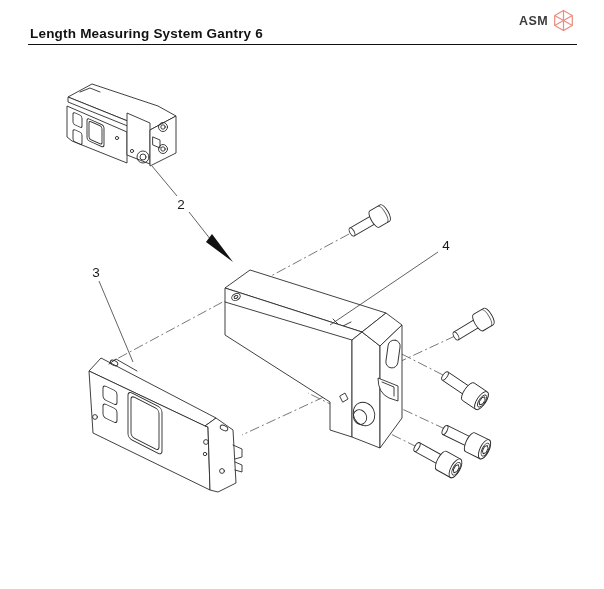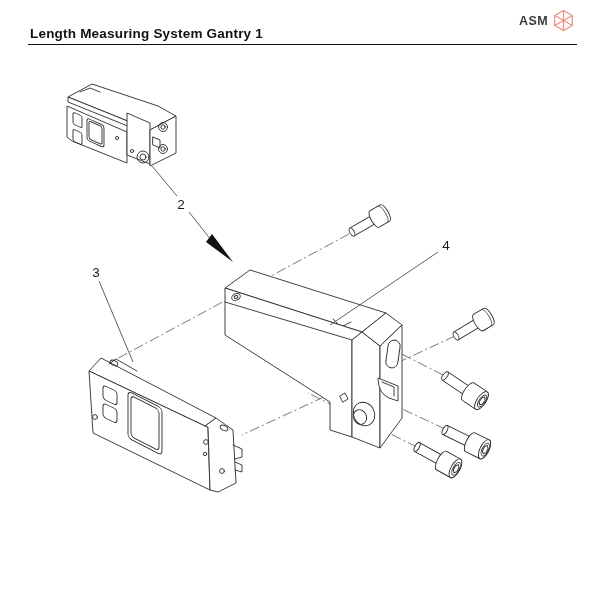--- a/index.html
+++ b/index.html
@@ -15,21 +15,21 @@
   .wh{fill:#ffffff;stroke:#2b2b2b;stroke-width:.9;stroke-linejoin:round;}
   .cl{fill:none;stroke:#555;stroke-width:.8;stroke-dasharray:10 3 2 3;}
   .ldr{fill:none;stroke:#3a3a3a;stroke-width:.8;}
   .callout{font-family:"Liberation Sans",sans-serif;font-size:13.5px;fill:#1a1a1a;}
   .logo-icon{stroke:#ea8c80;stroke-width:1.2;fill:none;}
 </style>
 </head>
 <body>
 
 <div class="page-header">
-  <div class="doc-title">Length Measuring System Gantry 1</div>
+  <div class="doc-title">Length Measuring System Gantry 6</div>
   <div class="header-rule"></div>
   <div class="brand">
     <span class="brand-text">ASM</span>
     <svg width="23" height="23" viewBox="0 0 23 23">
       <g class="logo-icon">
         <polygon points="11.5,1.5 20.3,6.5 20.3,16.5 11.5,21.5 2.7,16.5 2.7,6.5"></polygon>
         <line x1="11.5" y1="1.5" x2="11.5" y2="11.5"></line>
         <line x1="20.3" y1="6.5" x2="11.5" y2="11.5"></line>
         <line x1="2.7" y1="6.5" x2="11.5" y2="11.5"></line>
         <line x1="11.5" y1="21.5" x2="11.5" y2="11.5"></line>

